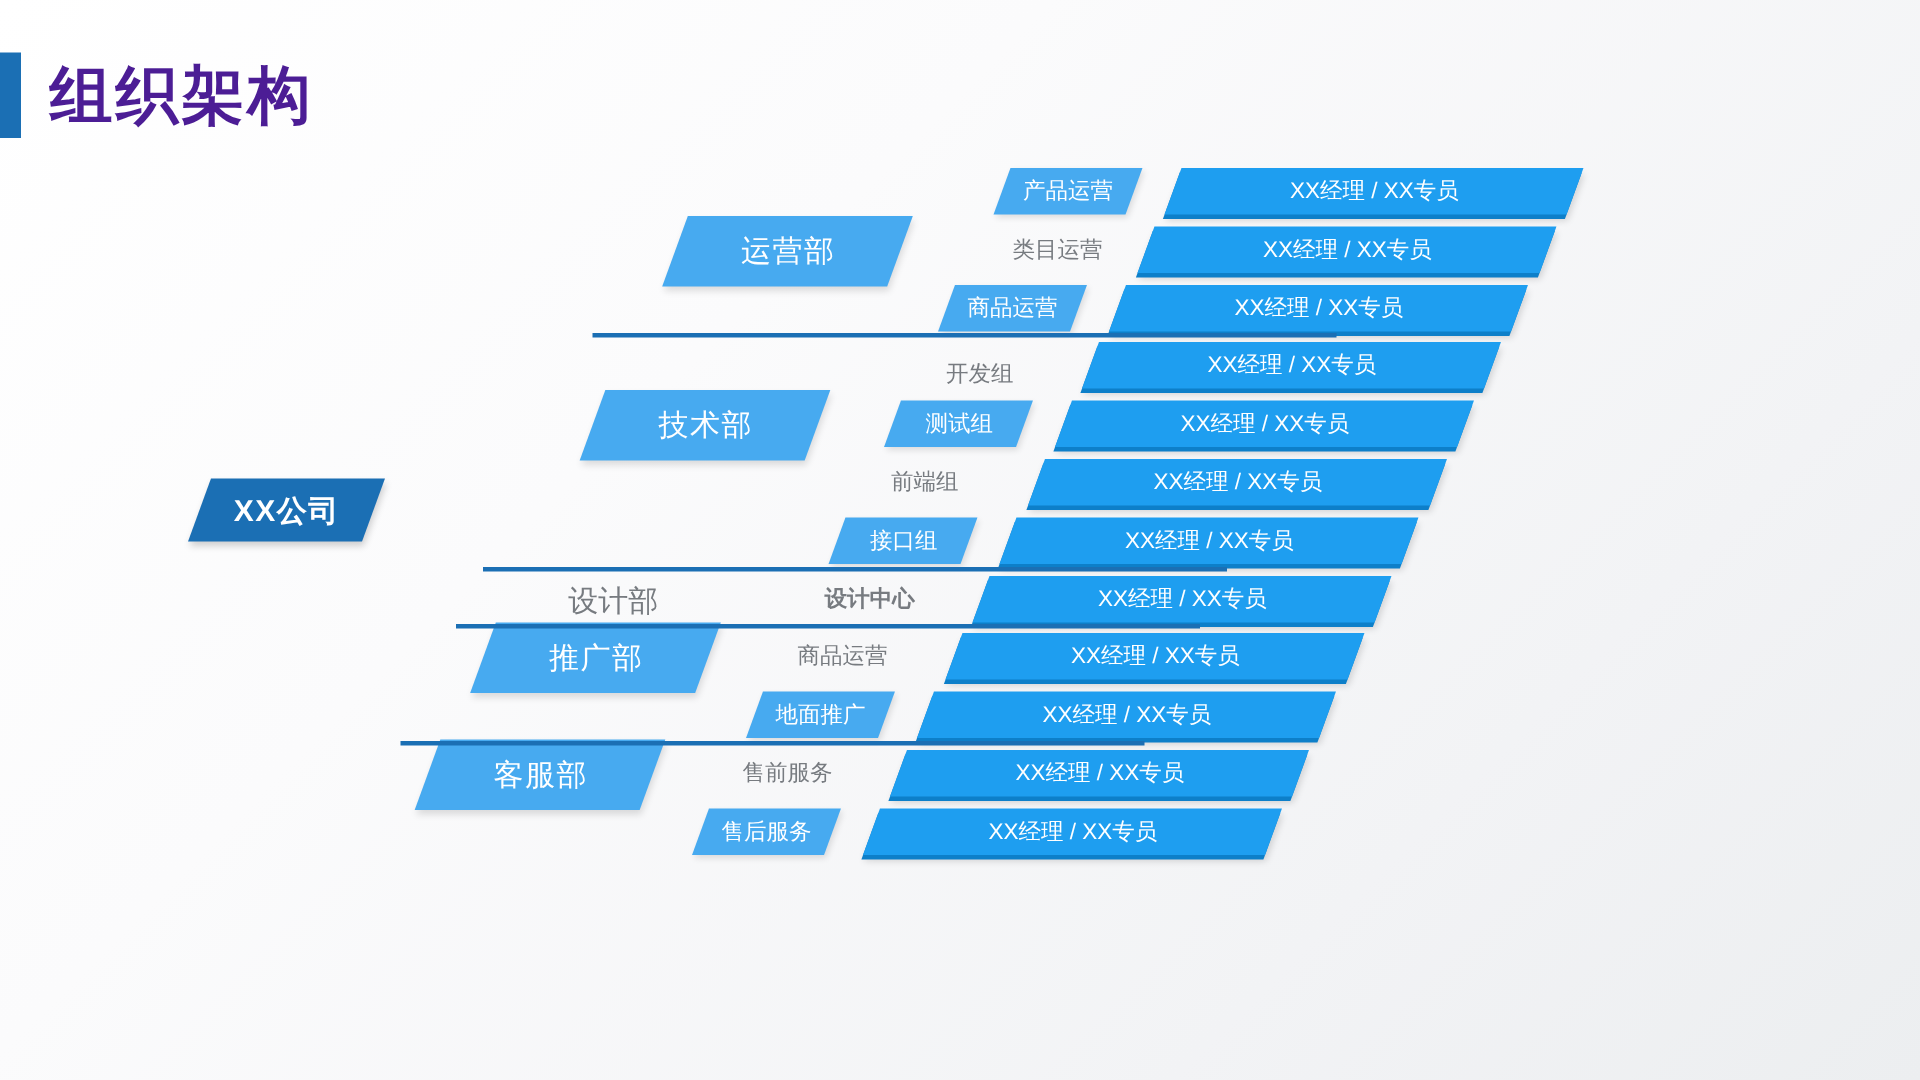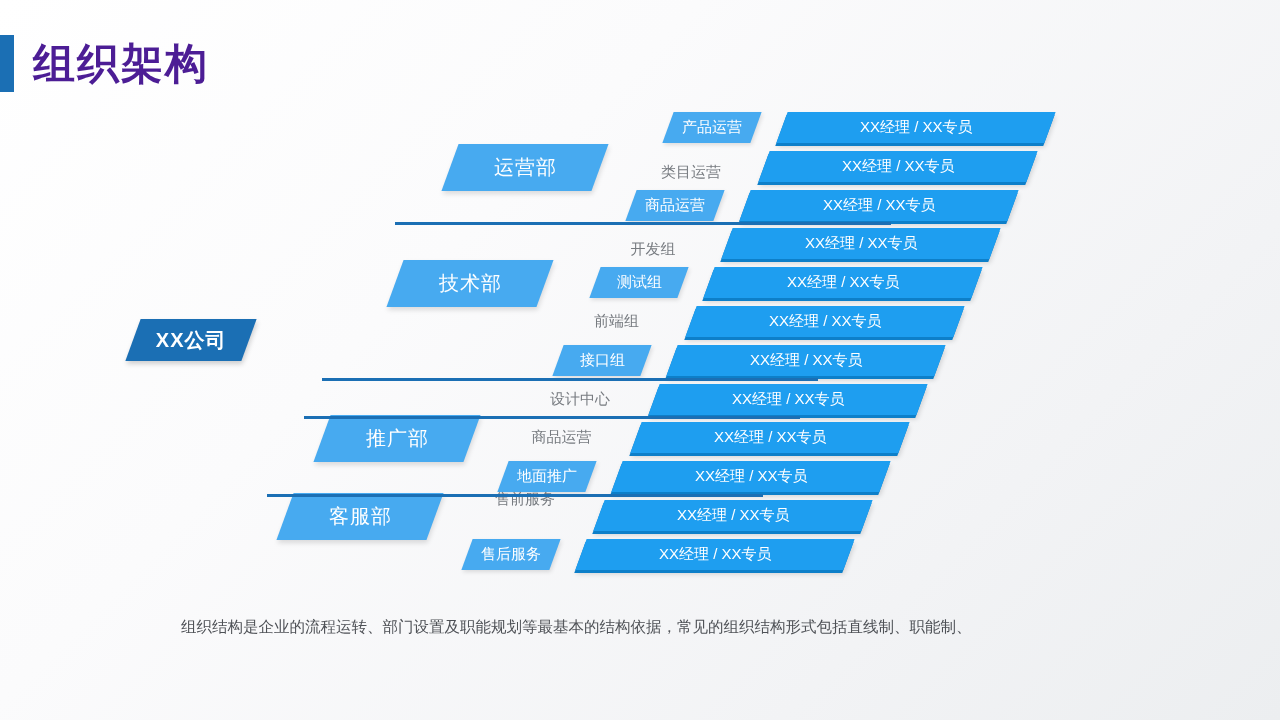--- a/index.html
+++ b/index.html
@@ -74,21 +74,21 @@
 <div id="chart">
     <div class="leaf-box" style="left: 782px; top: 112px; width: 268px;">
       <span>XX经理 / XX专员</span>
     </div>
     <div class="sub-box" style="left: 668px; top: 112px; width: 88px;">
       <span>产品运营</span>
     </div>
     <div class="leaf-box" style="left: 763.7px; top: 150.8px; width: 268px;">
       <span>XX经理 / XX专员</span>
     </div>
-    <div class="plain-text" style="left: 647px; top: 150.8px; width: 88px; align-items: flex-end;">
+    <div class="plain-text" style="left: 661px; top: 150.8px; width: 88px;">
       <span>类目运营</span>
     </div>
     <div class="dept-box" style="left: 449.7px; top: 143.8px; width: 150px;">
       <span>运营部</span>
     </div>
     <div class="leaf-box" style="left: 745.4px; top: 189.6px; width: 268px;">
       <span>XX经理 / XX专员</span>
     </div>
     <div class="sub-box" style="left: 631.4px; top: 189.6px; width: 88px;">
       <span>商品运营</span>
@@ -116,42 +116,45 @@
     </div>
     <div class="leaf-box" style="left: 672.2px; top: 344.8px; width: 268px;">
       <span>XX经理 / XX专员</span>
     </div>
     <div class="sub-box" style="left: 558.2px; top: 344.8px; width: 88px;">
       <span>接口组</span>
     </div>
     <div class="leaf-box" style="left: 653.9px; top: 383.6px; width: 268px;">
       <span>XX经理 / XX专员</span>
     </div>
-    <div class="plain-text" style="left: 535.9px; top: 383.6px; width: 88px;">
+    <div class="plain-text" style="left: 535.9px; top: 383.6px; width: 88px; font-weight: bold;">
       <span>设计中心</span>
+    </div>
+    <div class="plain-text" style="font-size: 20px; height: 47px; left: 333.9px; top: 376.6px; width: 150px;">
+      <span>设计部</span>
     </div>
     <div class="leaf-box" style="left: 635.6px; top: 422.4px; width: 268px;">
       <span>XX经理 / XX专员</span>
     </div>
     <div class="plain-text" style="left: 517.6px; top: 422.4px; width: 88px;">
       <span>商品运营</span>
     </div>
     <div class="dept-box" style="left: 321.6px; top: 415.4px; width: 150px;">
       <span>推广部</span>
     </div>
     <div class="leaf-box" style="left: 617.3px; top: 461.2px; width: 268px;">
       <span>XX经理 / XX专员</span>
     </div>
     <div class="sub-box" style="left: 503.3px; top: 461.2px; width: 88px;">
       <span>地面推广</span>
     </div>
     <div class="leaf-box" style="left: 599px; top: 500px; width: 268px;">
       <span>XX经理 / XX专员</span>
     </div>
-    <div class="plain-text" style="left: 481px; top: 484px; width: 88px;">
+    <div class="plain-text" style="left: 481px; top: 500px; width: 88px;">
       <span>售前服务</span>
     </div>
     <div class="dept-box" style="left: 285px; top: 493px; width: 150px;">
       <span>客服部</span>
     </div>
     <div class="leaf-box" style="left: 580.7px; top: 538.8px; width: 268px;">
       <span>XX经理 / XX专员</span>
     </div>
     <div class="sub-box" style="left: 466.7px; top: 538.8px; width: 88px;">
       <span>售后服务</span>
@@ -159,14 +162,13 @@
     <div class="divider" style="left: 395.1px; top: 222.4px; width: 496px;"></div>
     <div class="divider" style="left: 321.9px; top: 377.6px; width: 496px;"></div>
     <div class="divider" style="left: 303.6px; top: 416.4px; width: 496px;"></div>
     <div class="divider" style="left: 267px; top: 494px; width: 496px;"></div>
     <div class="root-box" style="left: 133.35px; top: 319.4px; width: 116px;">
       <span>XX公司</span>
     </div>
   </div>
 
 <div id="caption">
-  <span class="ln first">组织结构是企业的流程运转、部门设置及职能规划等最基本的结构依据，常见的组织结构形式包括直线制、职能制、</span>
 </div>
 
 </body></html>

